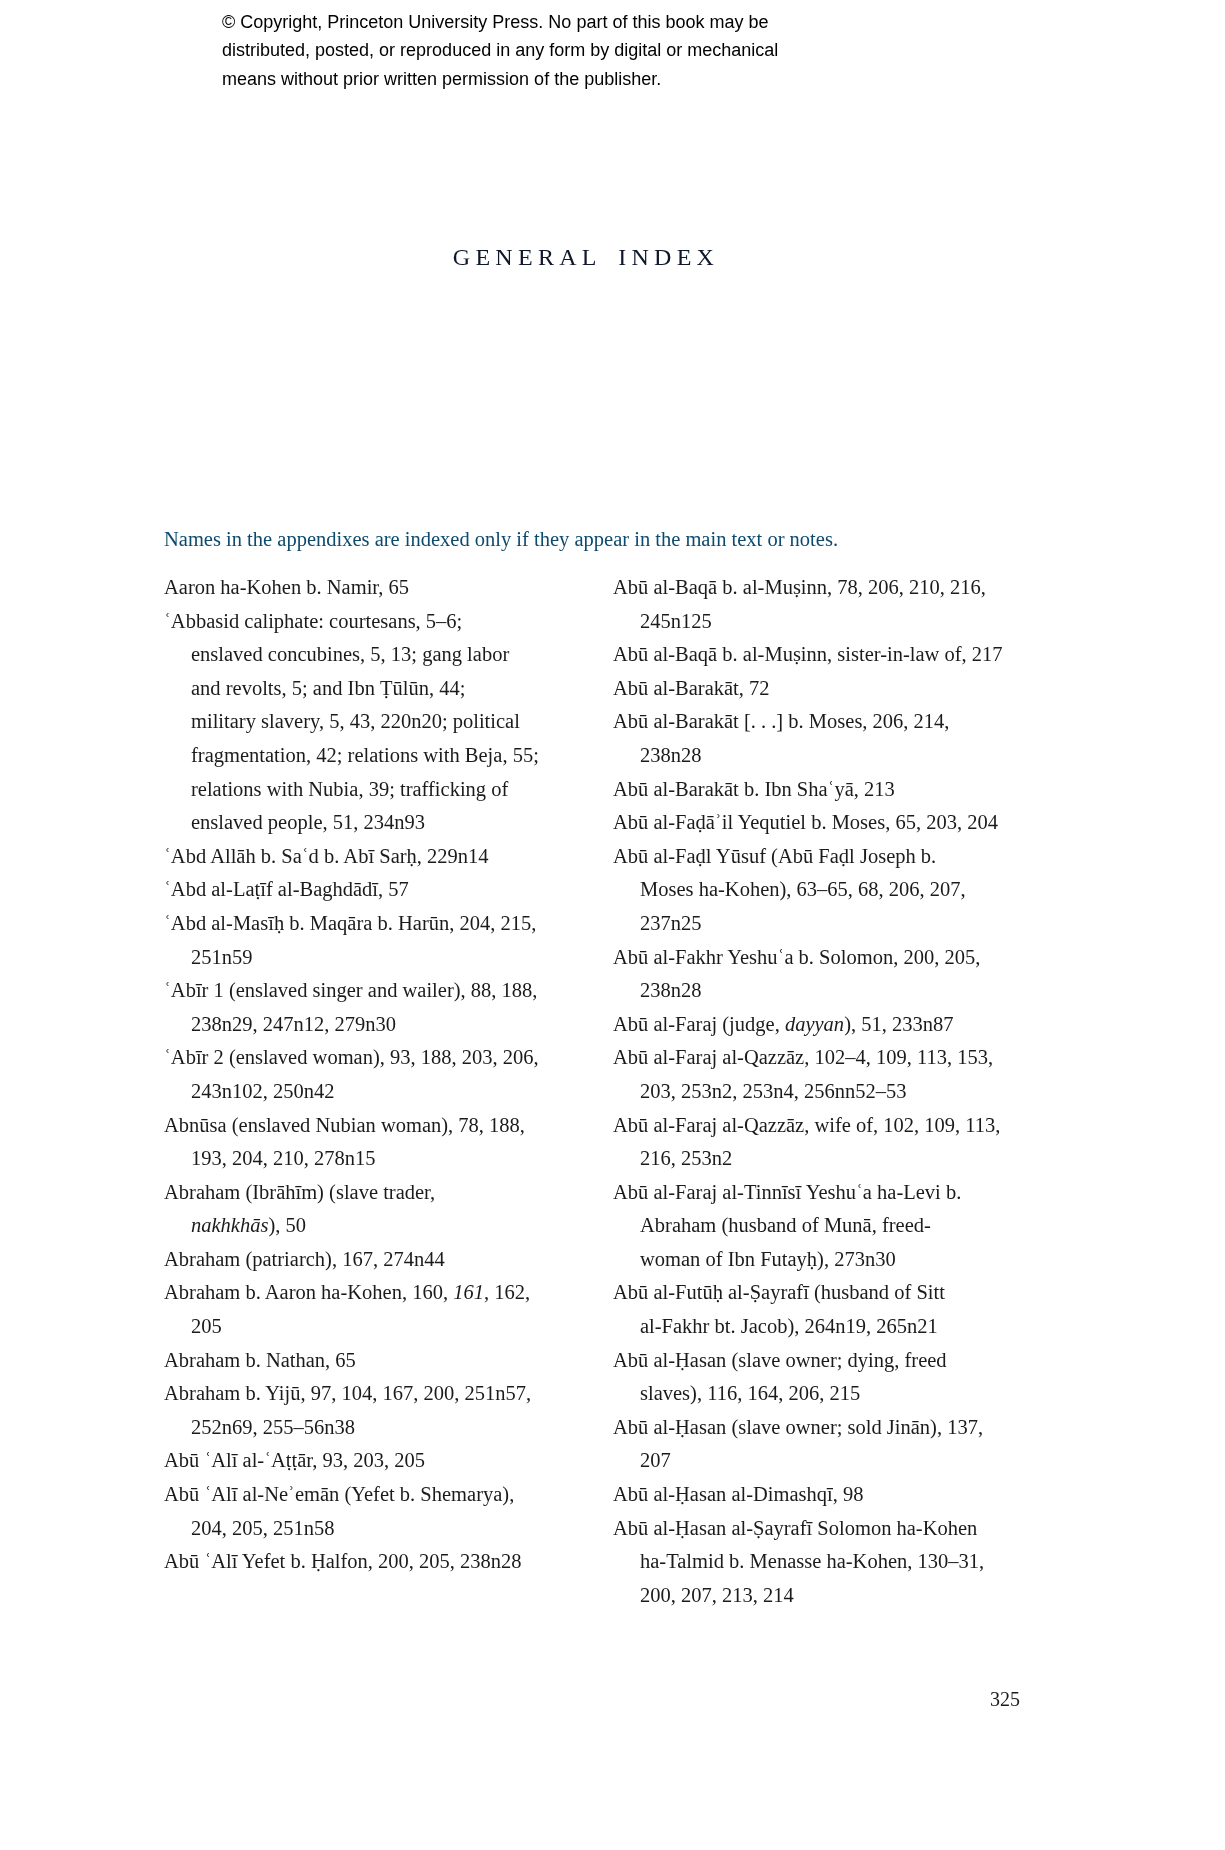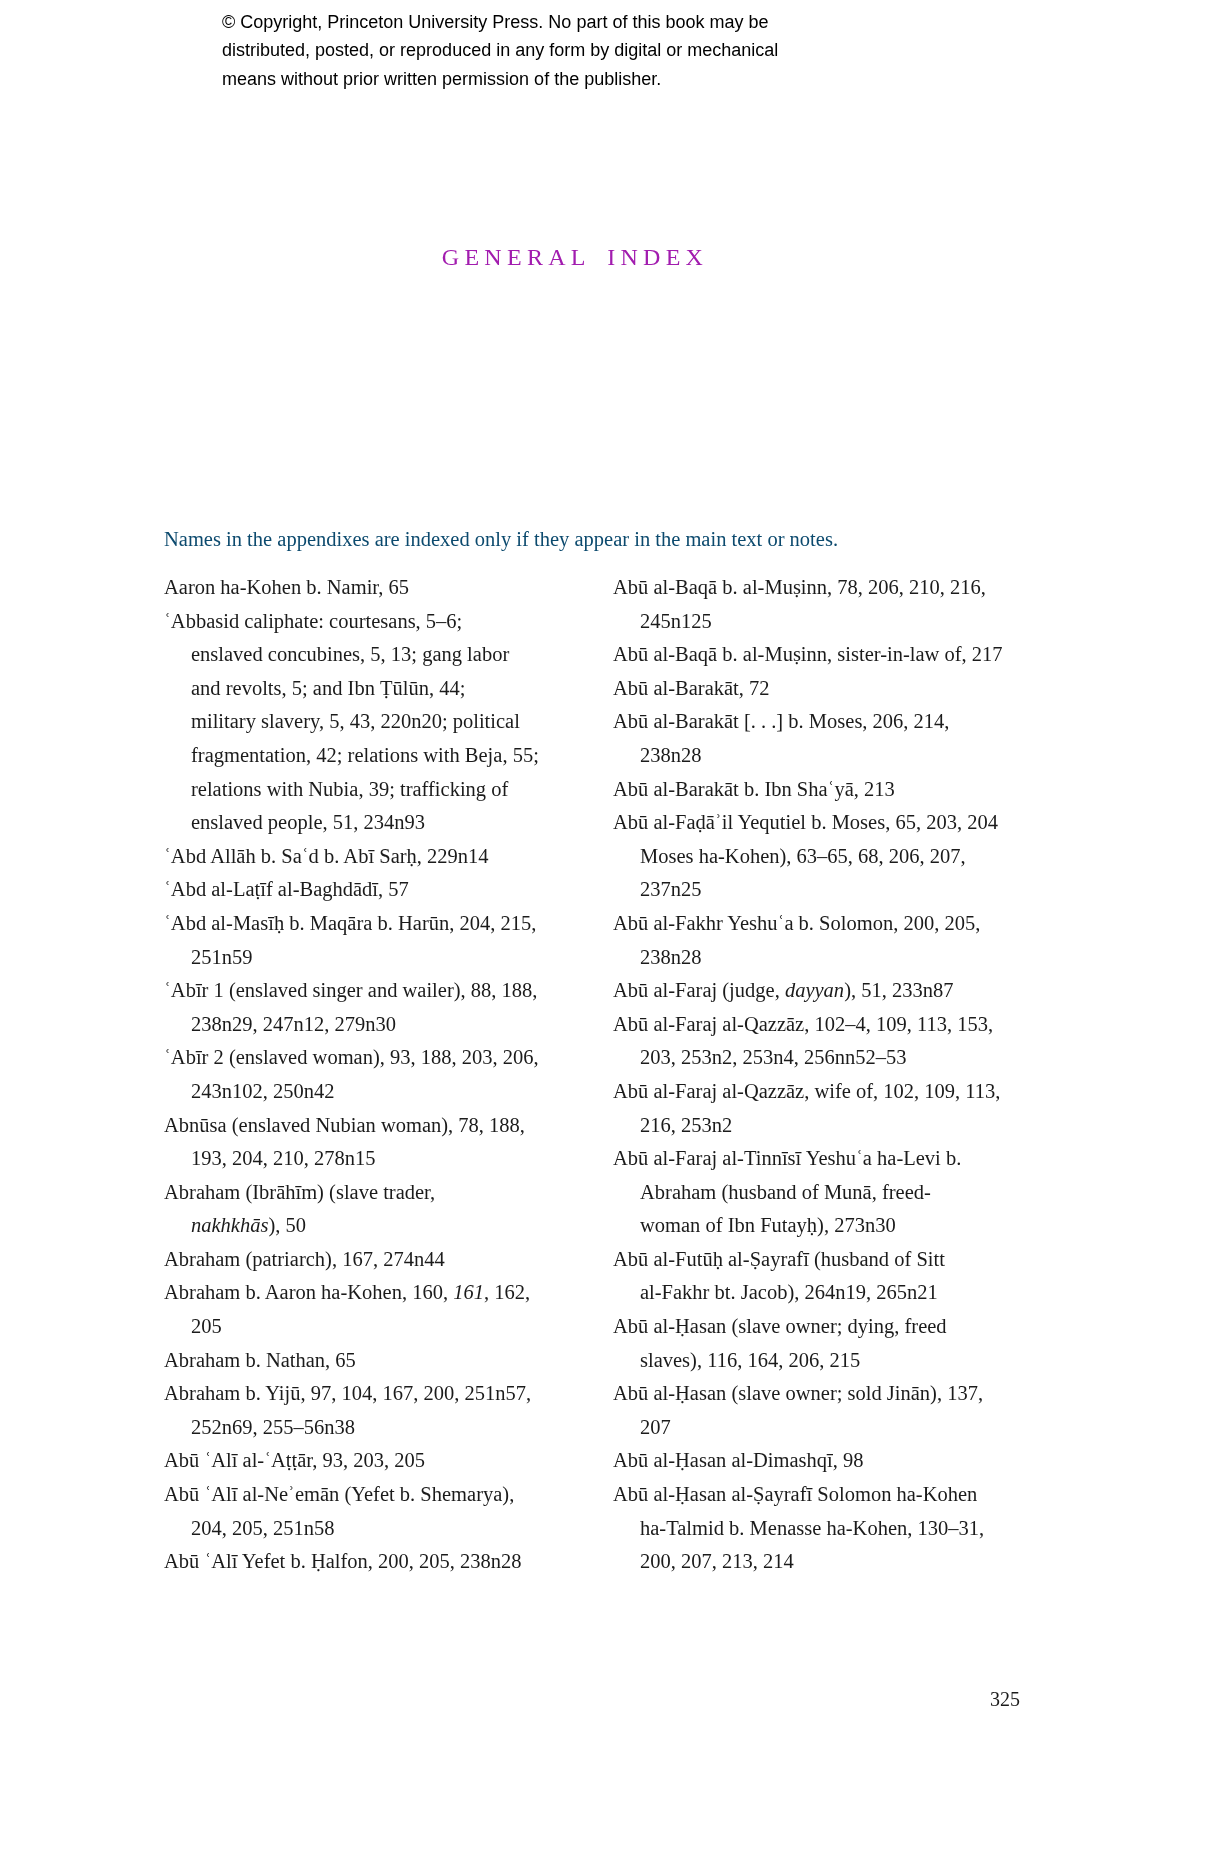--- a/index.html
+++ b/index.html
@@ -16,30 +16,30 @@
     position: absolute;
     left: 222px;
     top: 8px;
     font-family: "Liberation Sans", "DejaVu Sans", sans-serif;
     font-size: 18px;
     line-height: 28.3px;
     color: #000000;
   }
   .title {
     position: absolute;
-    left: 147px;
+    left: 158px;
     top: 244px;
     width: 856px;
     margin: 0;
     text-align: center;
     font-size: 24px;
     font-weight: 400;
     letter-spacing: 0.22em;
     word-spacing: 0.25em;
-    color: #a21caf;
+    color: #0f172a;
   }
   .note {
     position: absolute;
     left: 164px;
     top: 528px;
     margin: 0;
     font-size: 20.5px;
     color: #0c4a6e;
   }
   .col {
@@ -120,20 +120,21 @@
     </div>
   <div class="col col-right">
       <div class="line">Abū al-Baqā b. al-Muṣinn, 78, 206, 210, 216,</div>
       <div class="line turnover">245n125</div>
       <div class="line">Abū al-Baqā b. al-Muṣinn, sister-in-law of, 217</div>
       <div class="line">Abū al-Barakāt, 72</div>
       <div class="line">Abū al-Barakāt [. . .] b. Moses, 206, 214,</div>
       <div class="line turnover">238n28</div>
       <div class="line">Abū al-Barakāt b. Ibn Shaʿyā, 213</div>
       <div class="line">Abū al-Faḍāʾil Yequtiel b. Moses, 65, 203, 204</div>
+      <div class="line">Abū al-Faḍl Yūsuf (Abū Faḍl Joseph b.</div>
       <div class="line turnover">Moses ha-Kohen), 63–65, 68, 206, 207,</div>
       <div class="line turnover">237n25</div>
       <div class="line">Abū al-Fakhr Yeshuʿa b. Solomon, 200, 205,</div>
       <div class="line turnover">238n28</div>
       <div class="line">Abū al-Faraj (judge, <em>dayyan</em>), 51, 233n87</div>
       <div class="line">Abū al-Faraj al-Qazzāz, 102–4, 109, 113, 153,</div>
       <div class="line turnover">203, 253n2, 253n4, 256nn52–53</div>
       <div class="line">Abū al-Faraj al-Qazzāz, wife of, 102, 109, 113,</div>
       <div class="line turnover">216, 253n2</div>
       <div class="line">Abū al-Faraj al-Tinnīsī Yeshuʿa ha-Levi b.</div>

